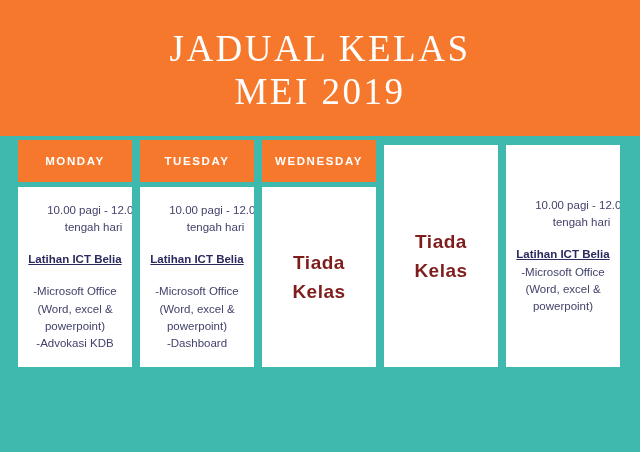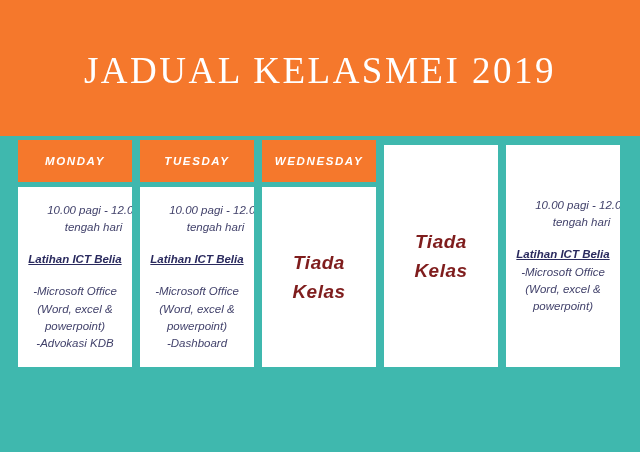--- a/index.html
+++ b/index.html
@@ -24,21 +24,21 @@
 
   
   .title-banner {
     position: absolute;
     left: 0;
     top: 0;
     width: 640px;
     height: 136px;
     background: #f5782c;
     display: flex;
-    flex-direction: row;
+    flex-direction: column;
     align-items: center;
     justify-content: center;
     box-sizing: border-box;
     padding-top: 6px;
   }
   .title-line {
     font-family: "Liberation Serif", serif;
     color: #ffffff;
     font-size: 37px;
     line-height: 1.16;
@@ -50,21 +50,20 @@
   
   .grid {
     position: absolute;
     left: 18px;
     top: 140px;
     width: 602px;
     height: 227px;
     display: flex;
     gap: 8px;
     box-sizing: border-box;
-    font-style: italic;
   }
   .col {
     flex: 1 1 0;
     display: flex;
     flex-direction: column;
     min-width: 0;
   }
   .day-head {
     background: #f5782c;
     height: 42px;

